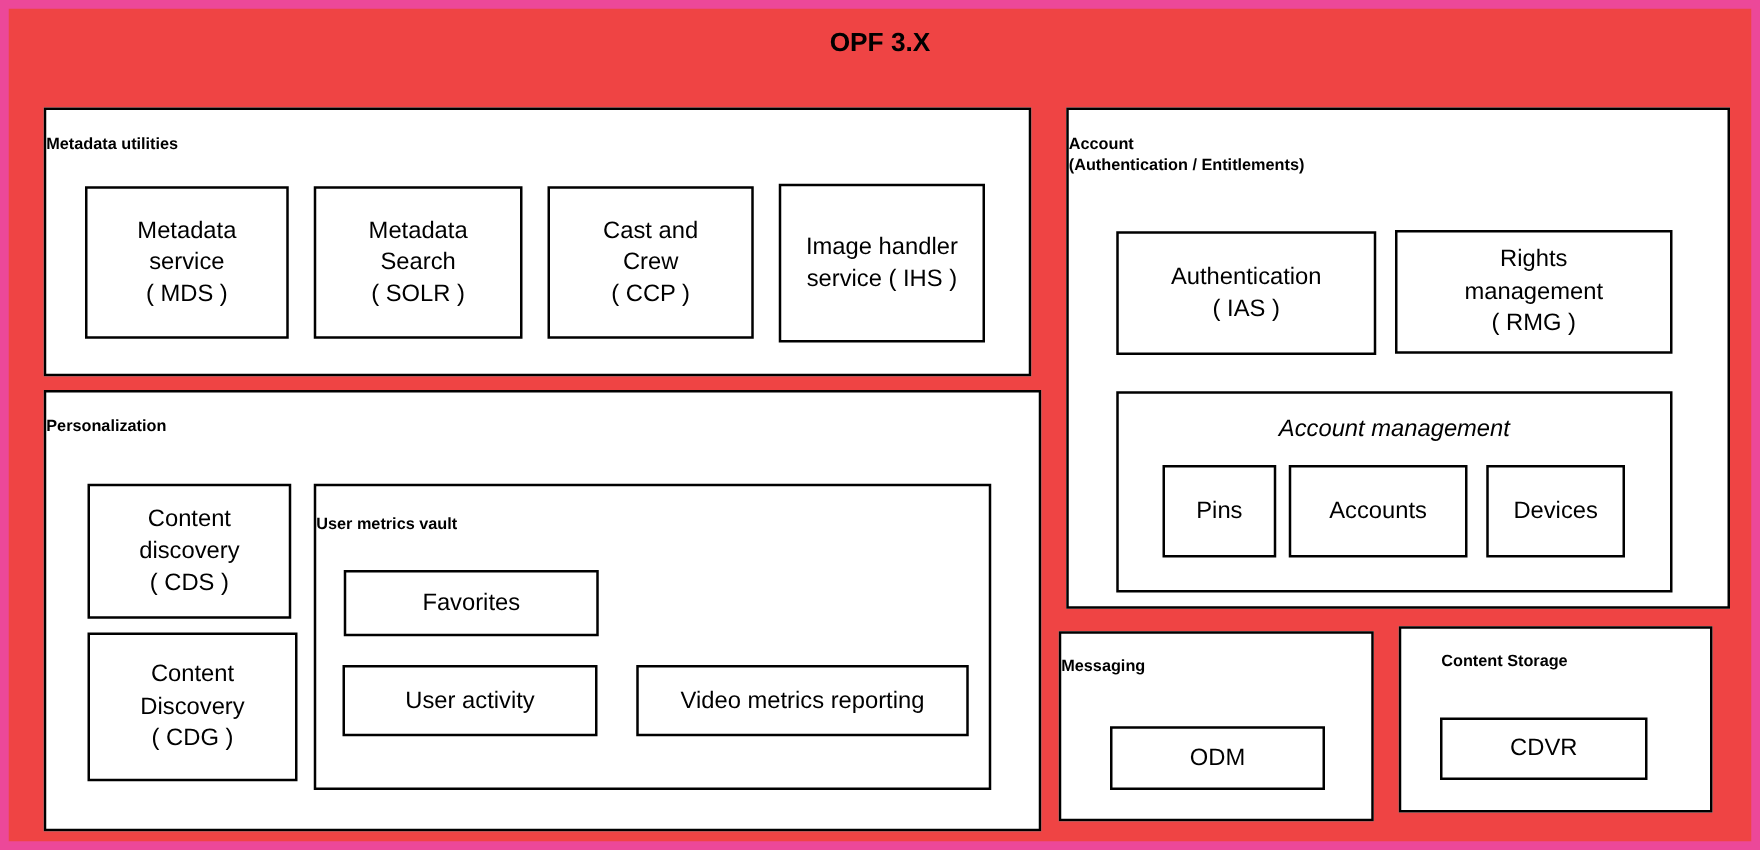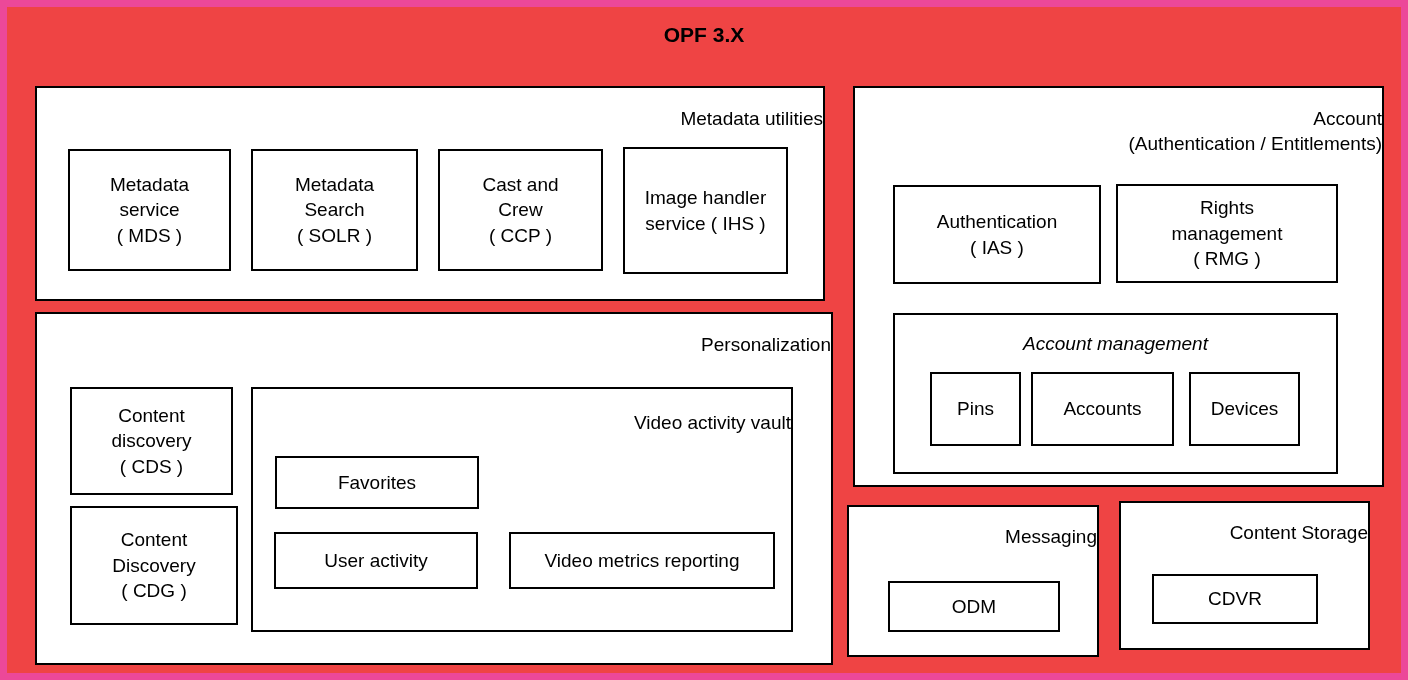--- a/index.html
+++ b/index.html
@@ -29,23 +29,23 @@
     font-weight: bold;
     color: #000;
   }
   .box {
     position: absolute;
     box-sizing: border-box;
     background: #ffffff;
     border: 2px solid #000000;
   }
   .panel-title {
-    text-align: right;
-    font-weight: normal;
-    font-size: 19px;
+    text-align: left;
+    font-weight: bold;
+    font-size: 13px;
     color: #000;
     line-height: 1.3;
   }
   .sub-title {
     text-align: center;
     font-weight: normal;
     font-size: 19px;
     color: #000;
   }
   .leaf {
@@ -124,21 +124,21 @@
     <div class="leaf" id="mu-ccp">Cast and<br>Crew<br>( CCP )</div>
     <div class="leaf" id="mu-ihs">Image handler<br>service ( IHS )</div>
   </div>
 
   <div class="box" id="personalization">
     <div class="panel-title">Personalization</div>
     <div class="leaf" id="pz-cds">Content<br>discovery<br>( CDS )</div>
     <div class="leaf" id="pz-cdg">Content<br>Discovery<br>( CDG )</div>
 
     <div class="nested" id="uav">
-      <div class="panel-title">Video activity vault</div>
+      <div class="panel-title">User metrics vault</div>
       <div class="leaf" id="uav-fav">Favorites</div>
       <div class="leaf" id="uav-act">User activity</div>
       <div class="leaf" id="uav-vid">Video metrics reporting</div>
     </div>
   </div>
 
   <div class="box" id="account">
     <div class="panel-title">
       <div>Account</div>
       <div>(Authentication / Entitlements)</div>

